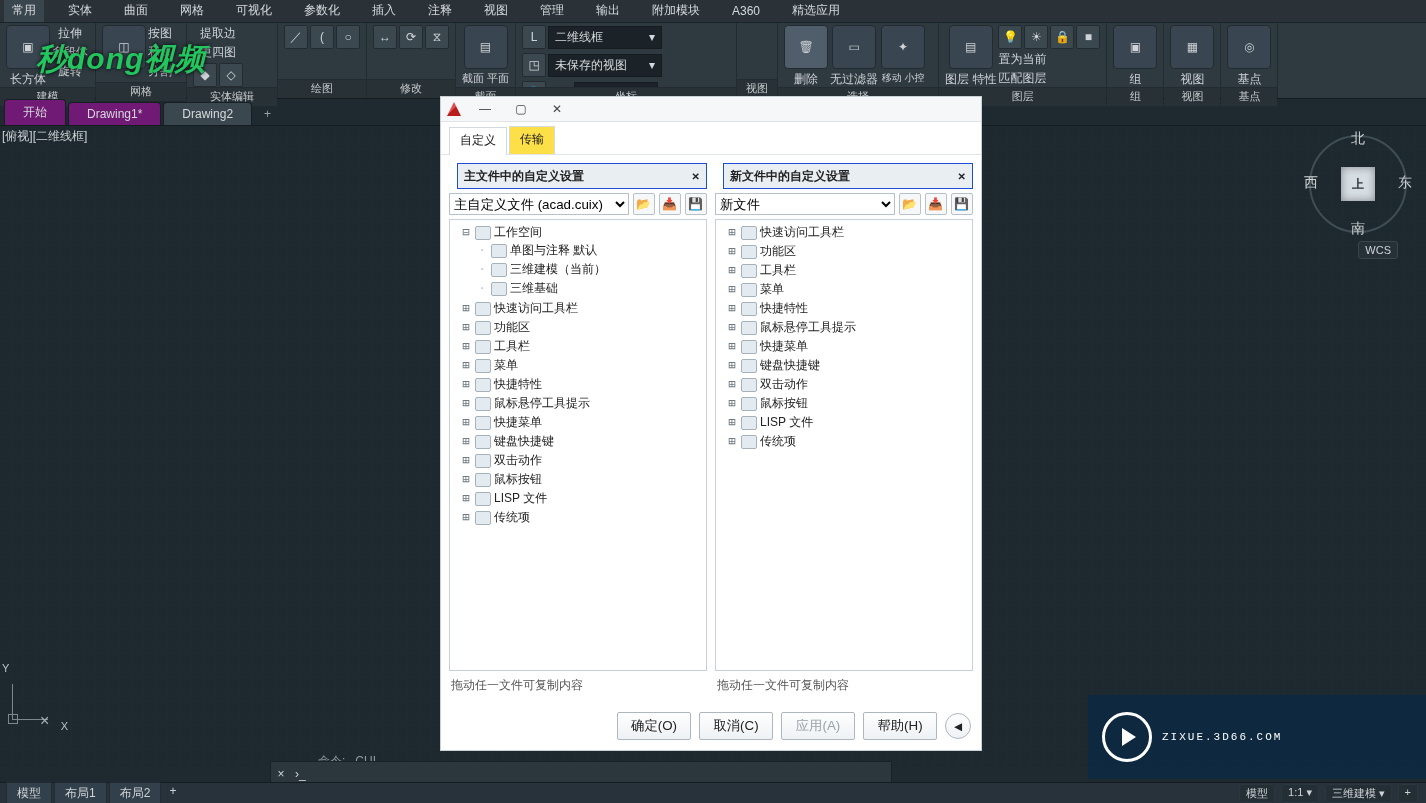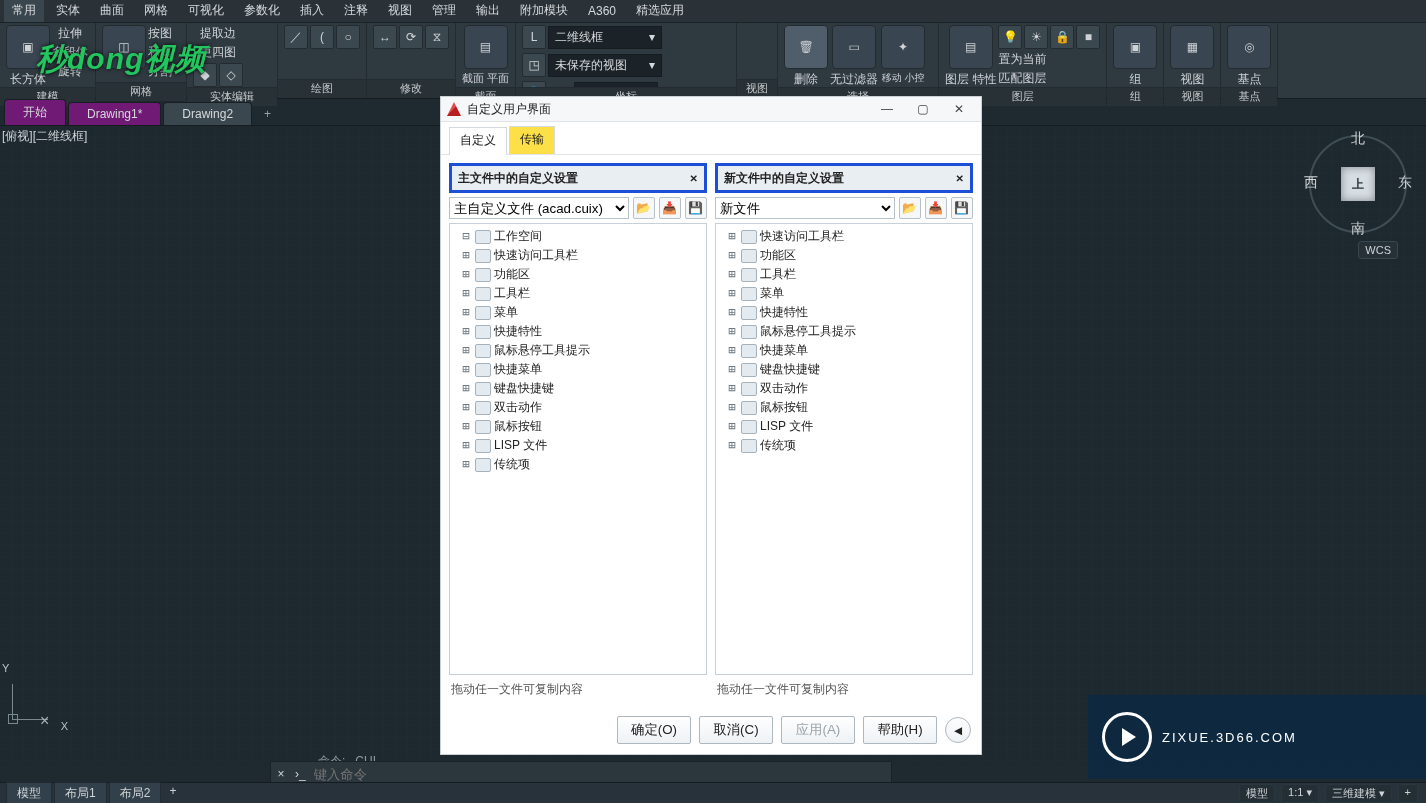--- a/index.html
+++ b/index.html
@@ -1,19 +1,19 @@
 <!DOCTYPE html>
 <html><head>
 <meta charset="utf-8">
 <style>
   html, body { margin: 0; padding: 0; width: 1426px; height: 803px; font-family: "Microsoft YaHei", Arial, sans-serif; font-size: 12px; overflow: hidden; background: #1e2a30; color: #cfd3d6; }
   .app { width: 1426px; height: 803px; position: relative; background: #1e2a30; }
 
   
-  .menubar { height: 20px; background: #2a3238; display: flex; align-items: center; padding: 1px 4px; gap: 4px; color: #d6d9dc; }
+  .menubar { height: 20px; background: #2a3238; display: flex; align-items: center; padding: 1px 4px; gap: 16px; color: #d6d9dc; }
   .menubar .item { padding: 2px 8px; border-bottom: 1px solid transparent; cursor: default; }
   .menubar .item.active { background: #3a464d; }
 
   
   .ribbon { background: #2e3940; border-top: 1px solid #1a2328; border-bottom: 1px solid #151c20; display: flex; align-items: stretch; height: 75px; }
   .panel { display: flex; flex-direction: column; border-right: 1px solid #232b30; padding: 0; }
   .panel .panel-body { display: flex; align-items: flex-start; gap: 2px; padding: 2px 6px; height: 60px; }
   .panel .panel-title { text-align: center; padding: 1px 0 2px; color: #c6cacc; font-size: 11px; background: #283136; border-top: 1px solid #232b30; }
   .tbtn { width: 22px; height: 22px; background: #3c4850; border: 1px solid #232b30; border-radius: 2px; display: inline-flex; align-items: center; justify-content: center; color: #cfd3d6; }
   .tbtn.big { width: 42px; height: 42px; border-radius: 4px; background: #394550; }
@@ -51,21 +51,21 @@
   .cmdbar input { background: transparent; border: none; color: #dfe3e6; outline: none; width: 500px; margin-left: 6px; }
   .dialog { position: absolute; left: 440px; top: 96px; width: 540px; background: #ffffff; border: 1px solid #c9d0d6; color: #222; }
   .dlg-title { height: 24px; display: flex; align-items: center; padding: 0 4px 0 6px; background: #f6f7f9; border-bottom: 1px solid #e0e4e8; }
   .dlg-title .ico { width: 14px; height: 14px; margin-right: 6px; background: linear-gradient(135deg,#e04b4b 50%,#b91e1e 50%); clip-path: polygon(50% 0,100% 100%,0 100%); }
   .dlg-title .winbtn { width: 36px; height: 22px; display: flex; align-items: center; justify-content: center; color: #444; }
   .tabstrip { display: flex; padding: 4px 8px 0; gap: 2px; border-bottom: 1px solid #e0e4e8; }
   .tab { padding: 4px 10px 6px; border: 1px solid #d4d9de; border-bottom: none; background: #fde047; }
   .tab.active { background: #ffffff; position: relative; top: 1px; }
   .dlg-body { display: flex; gap: 8px; padding: 8px; }
   .pane { flex: 1 1 50%; display: flex; flex-direction: column; }
-  .pane-header { background: #e9eef3; border: 3px solid #1d4ed8; padding: 4px 6px 3px 6px; font-weight: bold; display: flex; align-items: center; justify-content: space-between; }
+  .pane-header { background: #e9eef3; border: 1px solid #1d4ed8; padding: 4px 6px 3px 6px; font-weight: bold; display: flex; align-items: center; justify-content: space-between; margin-left: 8px; }
   .selectrow { display: flex; align-items: center; gap: 4px; padding: 4px 0; }
   .selectrow select { flex: 1 1 auto; height: 22px; border: 1px solid #b7c1ca; background: #fff; }
   .mini { width: 20px; height: 20px; border: 1px solid #b7c1ca; background: #f5f7f9; display: inline-flex; align-items: center; justify-content: center; color: #4a5a66; font-size: 12px; border-radius: 2px; }
   .tree-box { border: 1px solid #c7d0d8; height: 444px; overflow: auto; background: #fff; padding: 3px 2px; }
   .tree { list-style: none; padding-left: 8px; margin: 0; }
   .tree li { padding: 1px 0 1px 0; white-space: nowrap; }
   .tree ul { list-style: none; padding-left: 16px; margin: 0; }
   .twist { display: inline-block; width: 12px; text-align: center; color: #6f7a82; font-family: monospace; }
   .ticon { display: inline-block; width: 14px; height: 12px; margin: 0 3px; border: 1px solid #a6b2bb; background: #e3eaf0; vertical-align: middle; border-radius: 2px; }
   .pane-footer { padding: 6px 2px 2px; color: #555; }
@@ -75,21 +75,21 @@
   .btn.round { min-width: 26px; width: 26px; height: 26px; padding: 0; border-radius: 50%; display: inline-flex; align-items: center; justify-content: center; font-weight: bold; }
 
   
   .wm-left { position: absolute; left: 36px; top: 34px; width: 230px; height: 50px; display: flex; align-items: center; gap: 6px; }
   .wm-left .logo { font-size: 30px; font-weight: 900; color: #22c55e; text-shadow: 0 0 4px #000; font-style: italic; letter-spacing: 1px; }
   .wm-right { position: absolute; right: 0; bottom: 24px; width: 310px; height: 84px; background: rgba(0, 40, 80, .5); display: flex; align-items: center; gap: 10px; padding: 0 14px; }
   .wm-right .circ { width: 44px; height: 44px; border: 3px solid #fff; border-radius: 50%; display: flex; align-items: center; justify-content: center; color: #fff; }
   .wm-right .tri { width: 0; height: 0; border-left: 14px solid #fff; border-top: 9px solid transparent; border-bottom: 9px solid transparent; margin-left: 4px; }
   .wm-right .txtcol { display: flex; flex-direction: column; color: #fff; }
   .wm-right .big { font-size: 26px; font-weight: bold; }
-  .wm-right .site { font-size: 13px; letter-spacing: 2px; }
+  .wm-right .site { font-size: 11px; letter-spacing: 2px; font-family: Liberation Mono, monospace; }
 
   
   .origin { position: absolute; left: 4px; bottom: 38px; width: 60px; height: 60px; }
   .origin .ax { position: absolute; left: 8px; bottom: 8px; width: 36px; height: 36px; }
   .origin .ax::before { content: ''; position: absolute; left: 0; bottom: 0; width: 36px; height: 1px; background: #7a8890; }
   .origin .ax::after  { content: ''; position: absolute; left: 0; bottom: 0; width: 1px; height: 36px; background: #7a8890; }
   .origin .yl { position: absolute; left: -2px; top: -6px; color: #b7c1c8; font-size: 11px; }
   .origin .xl { position: absolute; right: -4px; bottom: -4px; color: #b7c1c8; font-size: 11px; }
   .origin .sq { position: absolute; left: 4px; bottom: 4px; width: 8px; height: 8px; border: 1px solid #7a8890; }
   .close-x-mark { position: absolute; left: 40px; bottom: 36px; color: #a8b3ba; font-size: 16px; }
@@ -323,42 +323,40 @@
       <div class="sq"></div>
     </div>
     <div class="close-x-mark">×</div>
   </div>
 
   <div style="position:absolute; left:318px; top:753px; color:#8f9aa1">命令: _CUI</div>
 
   <div class="cmdbar">
     <span class="close">×</span>
     <span class="prompt">›_</span>
-    <input placeholder="键入命令" style="">
   </div>
 
   <div class="status">
     <div class="left" id="statustabs">
         <div class="btab">模型</div>
         <div class="btab ">布局1</div>
         <div class="btab ">布局2</div>
         <div class="btab add">+</div>
       </div>
     <div class="right" id="statusright">
         <span class="chip">模型</span>
         <span class="chip">1:1 ▾</span>
         <span class="chip">三维建模 ▾</span>
         <span class="chip">+</span>
       </div>
   </div>
 
   <div class="dialog">
     <div class="dlg-title">
       <span class="ico"></span>
-      <span style="flex:1">自定义用户界面</span>
       <span class="winbtn">—</span>
       <span class="winbtn">▢</span>
       <span class="winbtn">✕</span>
     </div>
     <div class="tabstrip" id="dlgTabs">
         <div class="tab active">自定义</div>
         <div class="tab">传输</div>
       </div>
     <div class="dlg-body">
       <div class="pane">
@@ -367,21 +365,25 @@
           <span style="font-size:10px">✕</span>
         </div>
         <div class="selectrow">
           <select><option>主自定义文件 (acad.cuix)</option></select>
           <span class="mini">📂</span>
           <span class="mini">📥</span>
           <span class="mini">💾</span>
         </div>
         <div class="tree-box">
             <ul class="tree" id="leftTree">
-              <li><span class="twist">⊟</span><span class="ticon"></span><span>工作空间</span></li>
+              <li><span class="twist">⊟</span><span class="ticon"></span><span>工作空间</span><ul>
+                  <li><span class="twist" style="color: rgb(183, 193, 202);">·</span><span class="ticon"></span><span>单图与注释  默认</span></li>
+                  <li><span class="twist" style="color: rgb(183, 193, 202);">·</span><span class="ticon"></span><span>三维建模（当前）</span></li>
+                  <li><span class="twist" style="color: rgb(183, 193, 202);">·</span><span class="ticon"></span><span>三维基础</span></li>
+                </ul></li>
               <li><span class="twist">⊞</span><span class="ticon"></span><span>快速访问工具栏</span></li>
               <li><span class="twist">⊞</span><span class="ticon"></span><span>功能区</span></li>
               <li><span class="twist">⊞</span><span class="ticon"></span><span>工具栏</span></li>
               <li><span class="twist">⊞</span><span class="ticon"></span><span>菜单</span></li>
               <li><span class="twist">⊞</span><span class="ticon"></span><span>快捷特性</span></li>
               <li><span class="twist">⊞</span><span class="ticon"></span><span>鼠标悬停工具提示</span></li>
               <li><span class="twist">⊞</span><span class="ticon"></span><span>快捷菜单</span></li>
               <li><span class="twist">⊞</span><span class="ticon"></span><span>键盘快捷键</span></li>
               <li><span class="twist">⊞</span><span class="ticon"></span><span>双击动作</span></li>
               <li><span class="twist">⊞</span><span class="ticon"></span><span>鼠标按钮</span></li>

